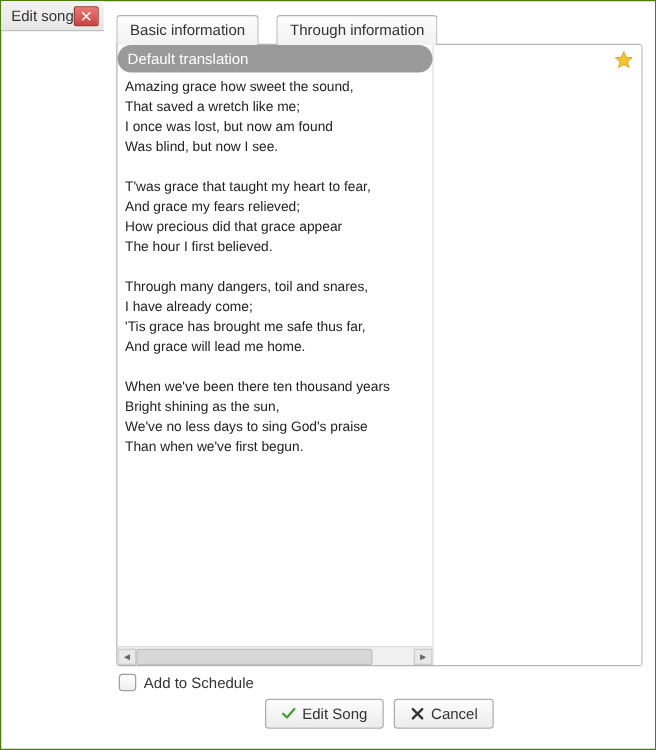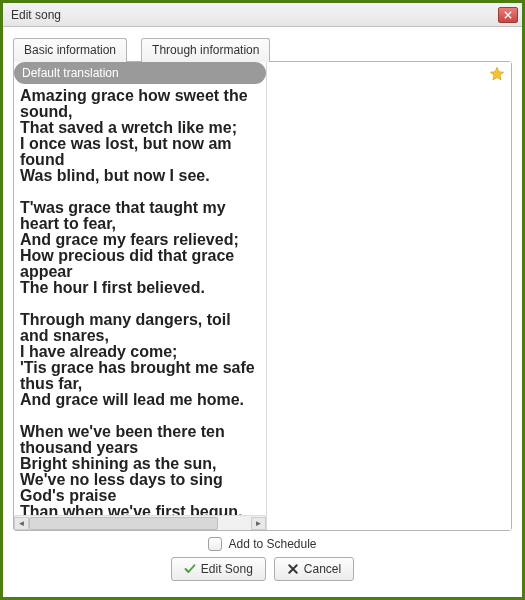--- a/index.html
+++ b/index.html
@@ -9,24 +9,23 @@
     font-family: "Segoe UI", Tahoma, Arial, sans-serif;
     font-size: 12px;
     background: #fff;
     width: 525px;
     height: 600px;
     overflow: hidden;
   }
   .window {
     width: 525px;
     height: 600px;
-    border: 3px solid #4d7c0f;
-    background: #fff;
-    display: flex;
-    flex-direction: column;
+    border: 1px solid #4d7c0f;
+    background: #fff;
+    display: flex;
   }
   .titlebar {
     height: 24px;
     background: linear-gradient(#f3f3f3, #e6e6e6);
     border-bottom: 1px solid #c0c0c0;
     display: flex;
     align-items: center;
     padding: 0 4px 0 8px;
     color: #333;
     font-size: 12px;
@@ -102,25 +101,24 @@
     flex: 1;
     position: relative;
     display: flex;
     min-height: 0;
   }
   .lyrics {
     flex: 1;
     overflow-y: scroll;
     overflow-x: auto;
     padding: 4px 6px;
-    font-size: 16px;
+    font-size: 11px;
     line-height: 16px;
     color: #222;
     white-space: pre-line;
-    font-weight: bold;
   }
   .lyrics::-webkit-scrollbar { width: 15px; height: 15px; }
   .lyrics::-webkit-scrollbar-track { background: #f0f0f0; border-left: 1px solid #ddd; }
   .lyrics::-webkit-scrollbar-thumb { background: #cfcfcf; border: 1px solid #b8b8b8; border-radius: 2px; }
   .lyrics::-webkit-scrollbar-button { background: #e8e8e8; height: 15px; border: 1px solid #ccc; }
   .hscroll-bar {
     height: 15px;
     background: #f0f0f0;
     border-top: 1px solid #ddd;
     display: flex;
@@ -148,21 +146,20 @@
     top: 4px;
     right: 6px;
     width: 16px;
     height: 16px;
   }
   .star svg { width: 16px; height: 16px; }
   .footer-row {
     display: flex;
     align-items: center;
     padding: 6px 2px 2px 2px;
-    justify-content: center;
   }
   .checkbox {
     width: 14px; height: 14px;
     border: 1px solid #a0a0a0;
     border-radius: 3px;
     background: linear-gradient(#fff,#eee);
     margin-right: 6px;
     cursor: pointer;
   }
   .chk-label { color: #333; cursor: pointer; }

